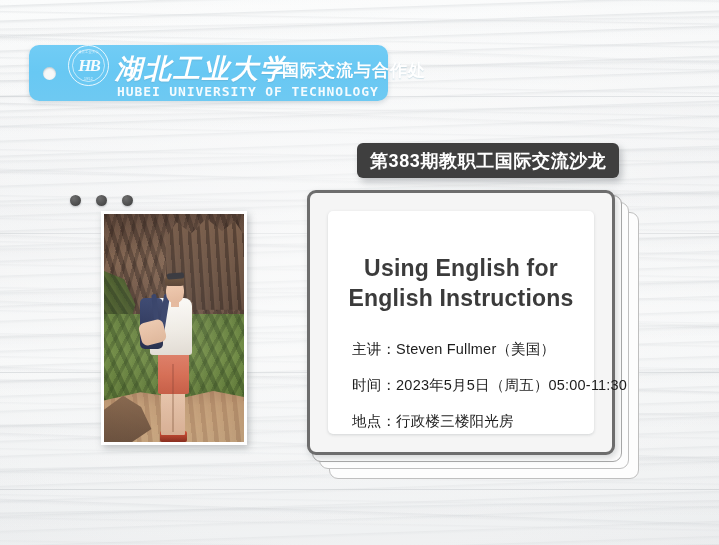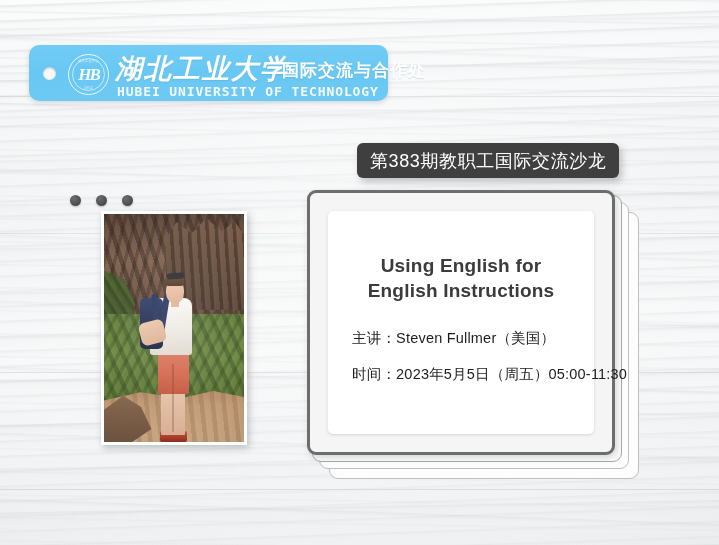--- a/index.html
+++ b/index.html
@@ -47,21 +47,21 @@
     background:radial-gradient(125% 105% at 50% 42%, rgba(255,255,255,.55) 0%, rgba(255,255,255,0) 55%, rgba(196,200,205,.28) 100%);}
 
   
   .hdr-tag{position:absolute;left:29px;top:45px;width:359px;height:56px;
     background:linear-gradient(180deg,#71ccf5 0%,#68c8f3 48%,#6ec9f2 100%);
     border-radius:10px;
     box-shadow:0 2px 5px rgba(120,140,155,.28);
     display:flex;align-items:center;}
   .punch{position:absolute;left:14px;top:22px;width:13px;height:13px;border-radius:50%;
     background:#f7f8f8;box-shadow:inset 0 1px 2px rgba(110,130,145,.45);}
-  .seal{position:absolute;left:39px;top:9px;width:39px;height:39px;border-radius:50%;
+  .seal{position:absolute;left:39px;top:0;width:39px;height:39px;border-radius:50%;
     border:1.4px solid rgba(255,255,255,.85);
     display:flex;align-items:center;justify-content:center;}
   .seal::before{content:"";position:absolute;left:3px;top:3px;right:3px;bottom:3px;
     border-radius:50%;border:1px solid rgba(255,255,255,.62);}
   .seal-mono{font-family:"Liberation Serif","DejaVu Serif",serif;
     font-weight:bold;font-size:17px;color:#ffffff;letter-spacing:-2px;
     font-style:italic;line-height:1;opacity:.95;}
   .seal-arc{position:absolute;top:3.5px;left:0;right:0;text-align:center;
     font-size:3.2px;color:rgba(255,255,255,.8);letter-spacing:.3px;white-space:nowrap;}
   .seal-yr{position:absolute;bottom:4px;left:0;right:0;text-align:center;
@@ -77,21 +77,21 @@
     color:#ffffff;letter-spacing:1px;white-space:nowrap;
     text-shadow:0 1px 1px rgba(90,150,180,.25);}
 
   
   .title-banner{position:absolute;left:357px;top:143px;height:35px;
     padding:0 13px;border-radius:6px;
     background:#3f3f3f;
     display:flex;align-items:center;
     box-shadow:3px 4px 7px rgba(90,95,100,.35);
     z-index:6;}
-  .title-banner span{font-size:18px;font-weight:normal;color:#ffffff;
+  .title-banner span{font-size:18px;font-weight:bold;color:#ffffff;
     letter-spacing:.6px;white-space:nowrap;}
 
   
   .dots{position:absolute;left:70px;top:195px;display:flex;gap:15px;}
   .dot{width:11px;height:11px;border-radius:50%;
     background:radial-gradient(circle at 35% 30%,#6d6d6d,#4a4a4a 70%);
     box-shadow:0 1px 2px rgba(120,125,130,.45);}
   .photo-frame{position:absolute;left:101px;top:211px;width:140px;height:228px;
     background:#ffffff;padding:3px;
     box-shadow:2px 3px 7px rgba(110,115,120,.42);}
@@ -188,21 +188,21 @@
     border:3px solid #6d6d6d;border-radius:9px;
     background-color:#f5f5f5;
     background-image:radial-gradient(rgba(175,175,175,.55) .6px, rgba(0,0,0,0) .7px);
     background-size:4px 4px;
     box-shadow:2px 3px 7px rgba(120,125,130,.30);
     box-sizing:border-box;}
   .inner-card{position:absolute;left:18px;top:18px;right:18px;bottom:18px;
     background:#ffffff;border-radius:5px;
     box-shadow:0 1px 3px rgba(130,135,140,.30);
     padding:26px 18px 0 18px;box-sizing:border-box;}
-  .card-title{text-align:center;font-size:19px;font-weight:bold;color:#3b3b3b;
+  .card-title{text-align:center;font-size:23px;font-weight:bold;color:#3b3b3b;
     line-height:1.32;letter-spacing:.2px;margin:16px 0 12px 0;}
   .card-title .l2{display:block;}
   .details{margin:26px 0 13px 6px;}
   .detail-row{font-size:14.5px;color:#1d1d1d;margin-bottom:17px;
     white-space:nowrap;letter-spacing:.2px;}
 </style>
 </head>
 <body>
 
 <div class="stage">
@@ -267,18 +267,19 @@
     <div class="sheet s1"></div>
     <div class="frame">
       <div class="inner-card">
         <div class="card-title">
           <span>Using English for</span>
           <span class="l2">English Instructions</span>
         </div>
         <div class="details">
           <div class="detail-row">主讲：Steven Fullmer（美国）</div>
           <div class="detail-row">时间：2023年5月5日（周五）05:00-11:30</div>
+          <div class="detail-row">地点：行政楼三楼阳光房</div>
         </div>
       </div>
     </div>
   </div>
 
 </div>
 
 </body></html>

